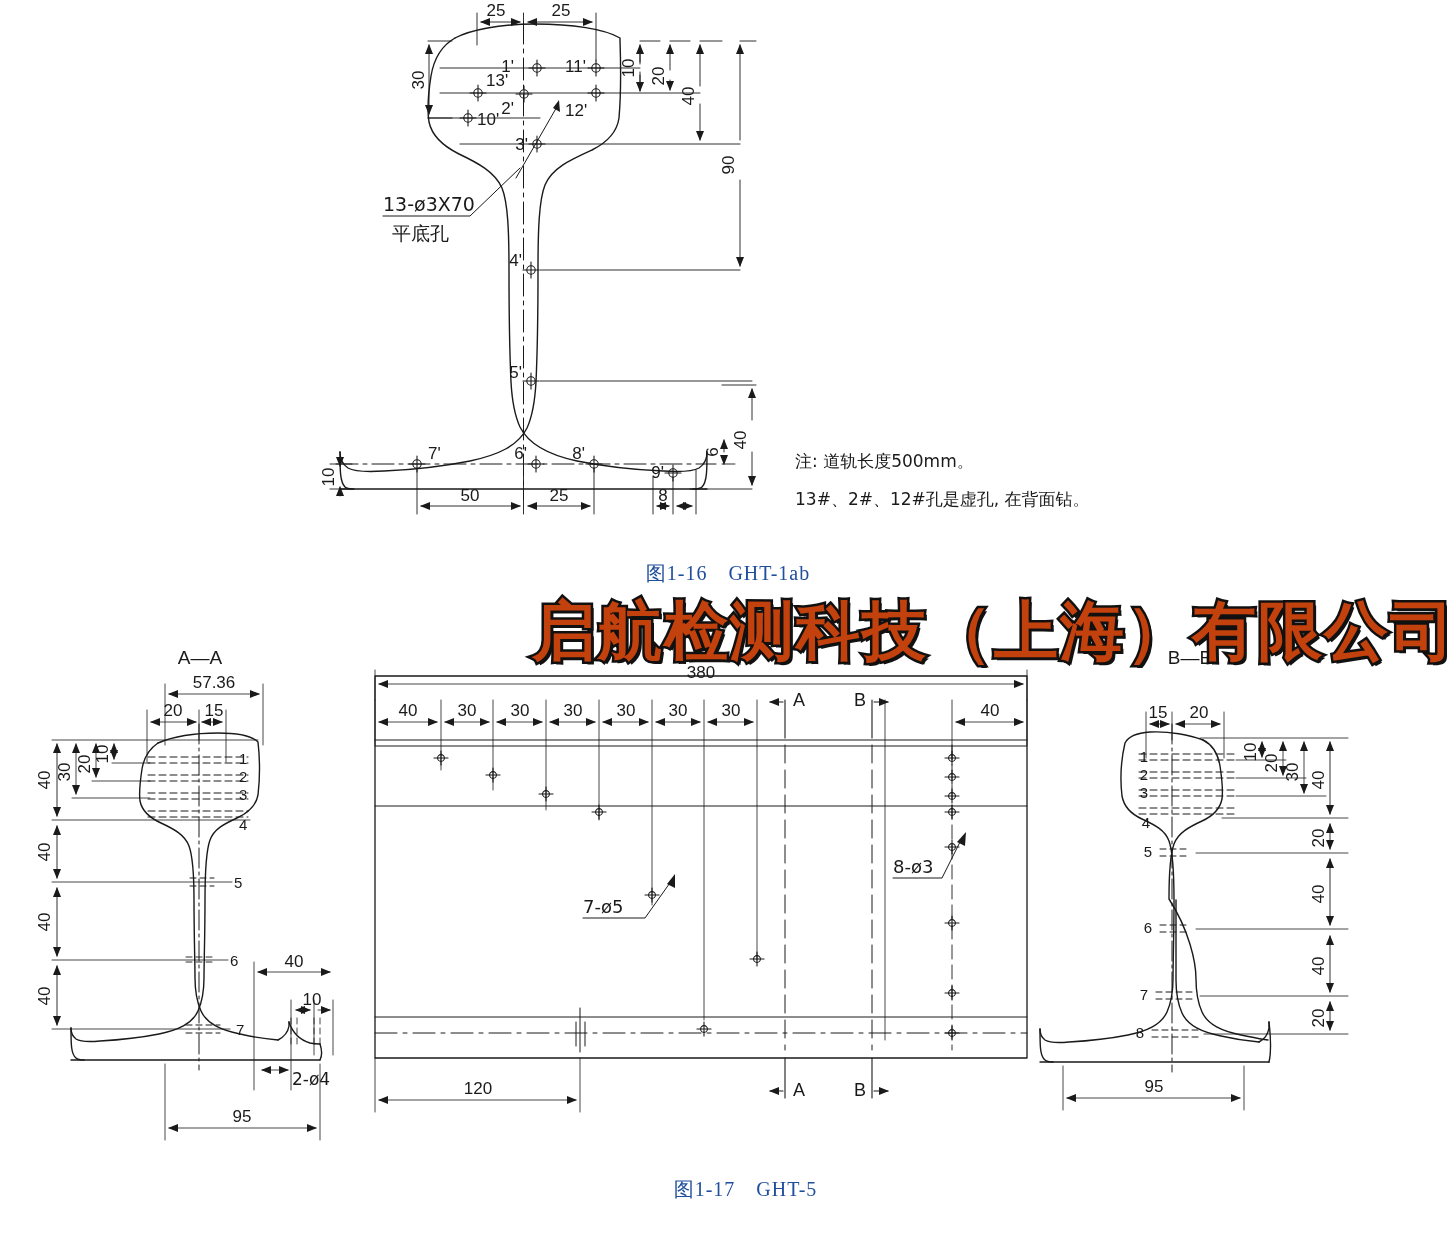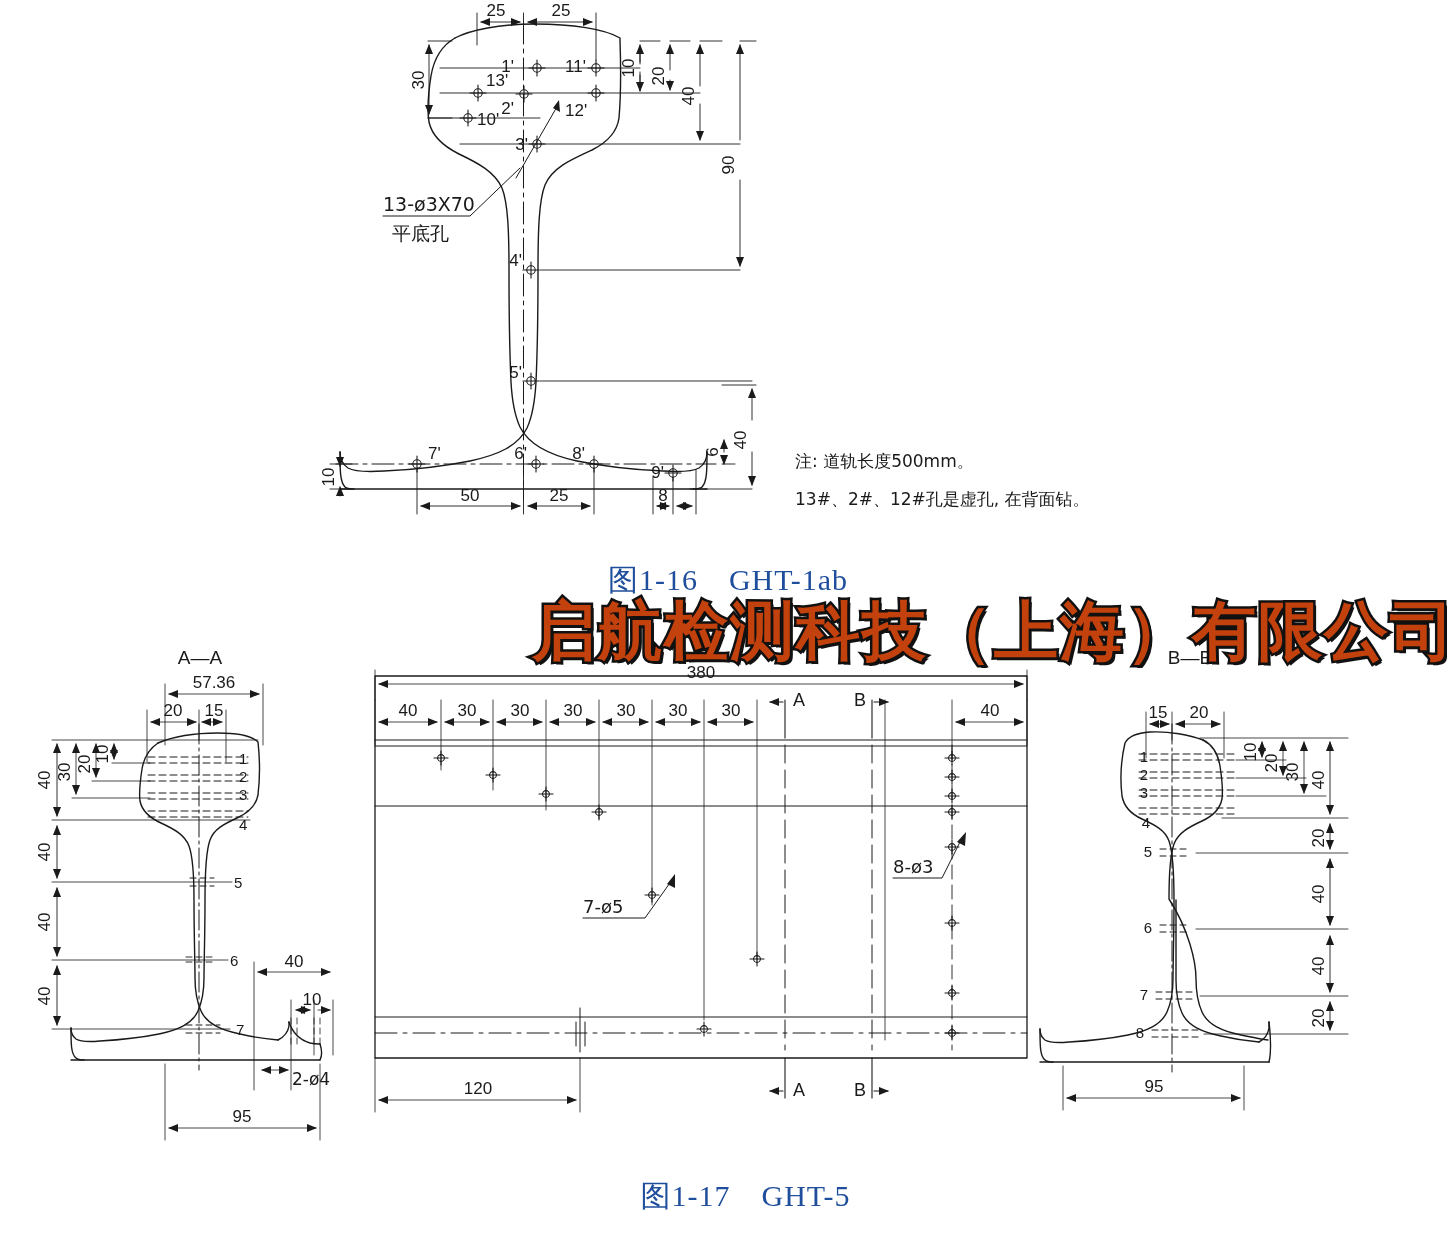--- a/index.html
+++ b/index.html
@@ -22,21 +22,21 @@
     position: absolute;
     left: 0;
     top: 0;
     width: 1456px;
     height: 1242px;
   }
   .cap {
     position: absolute;
     color: #1f4e9c;
     font-family: "Liberation Serif", serif;
-    font-size: 30px;
+    font-size: 20px;
     letter-spacing: 1px;
     white-space: nowrap;
   }
   #caption-top {
     left: 0;
     right: 0;
     top: 560px;
     text-align: center;
   }
   #caption-bottom {

